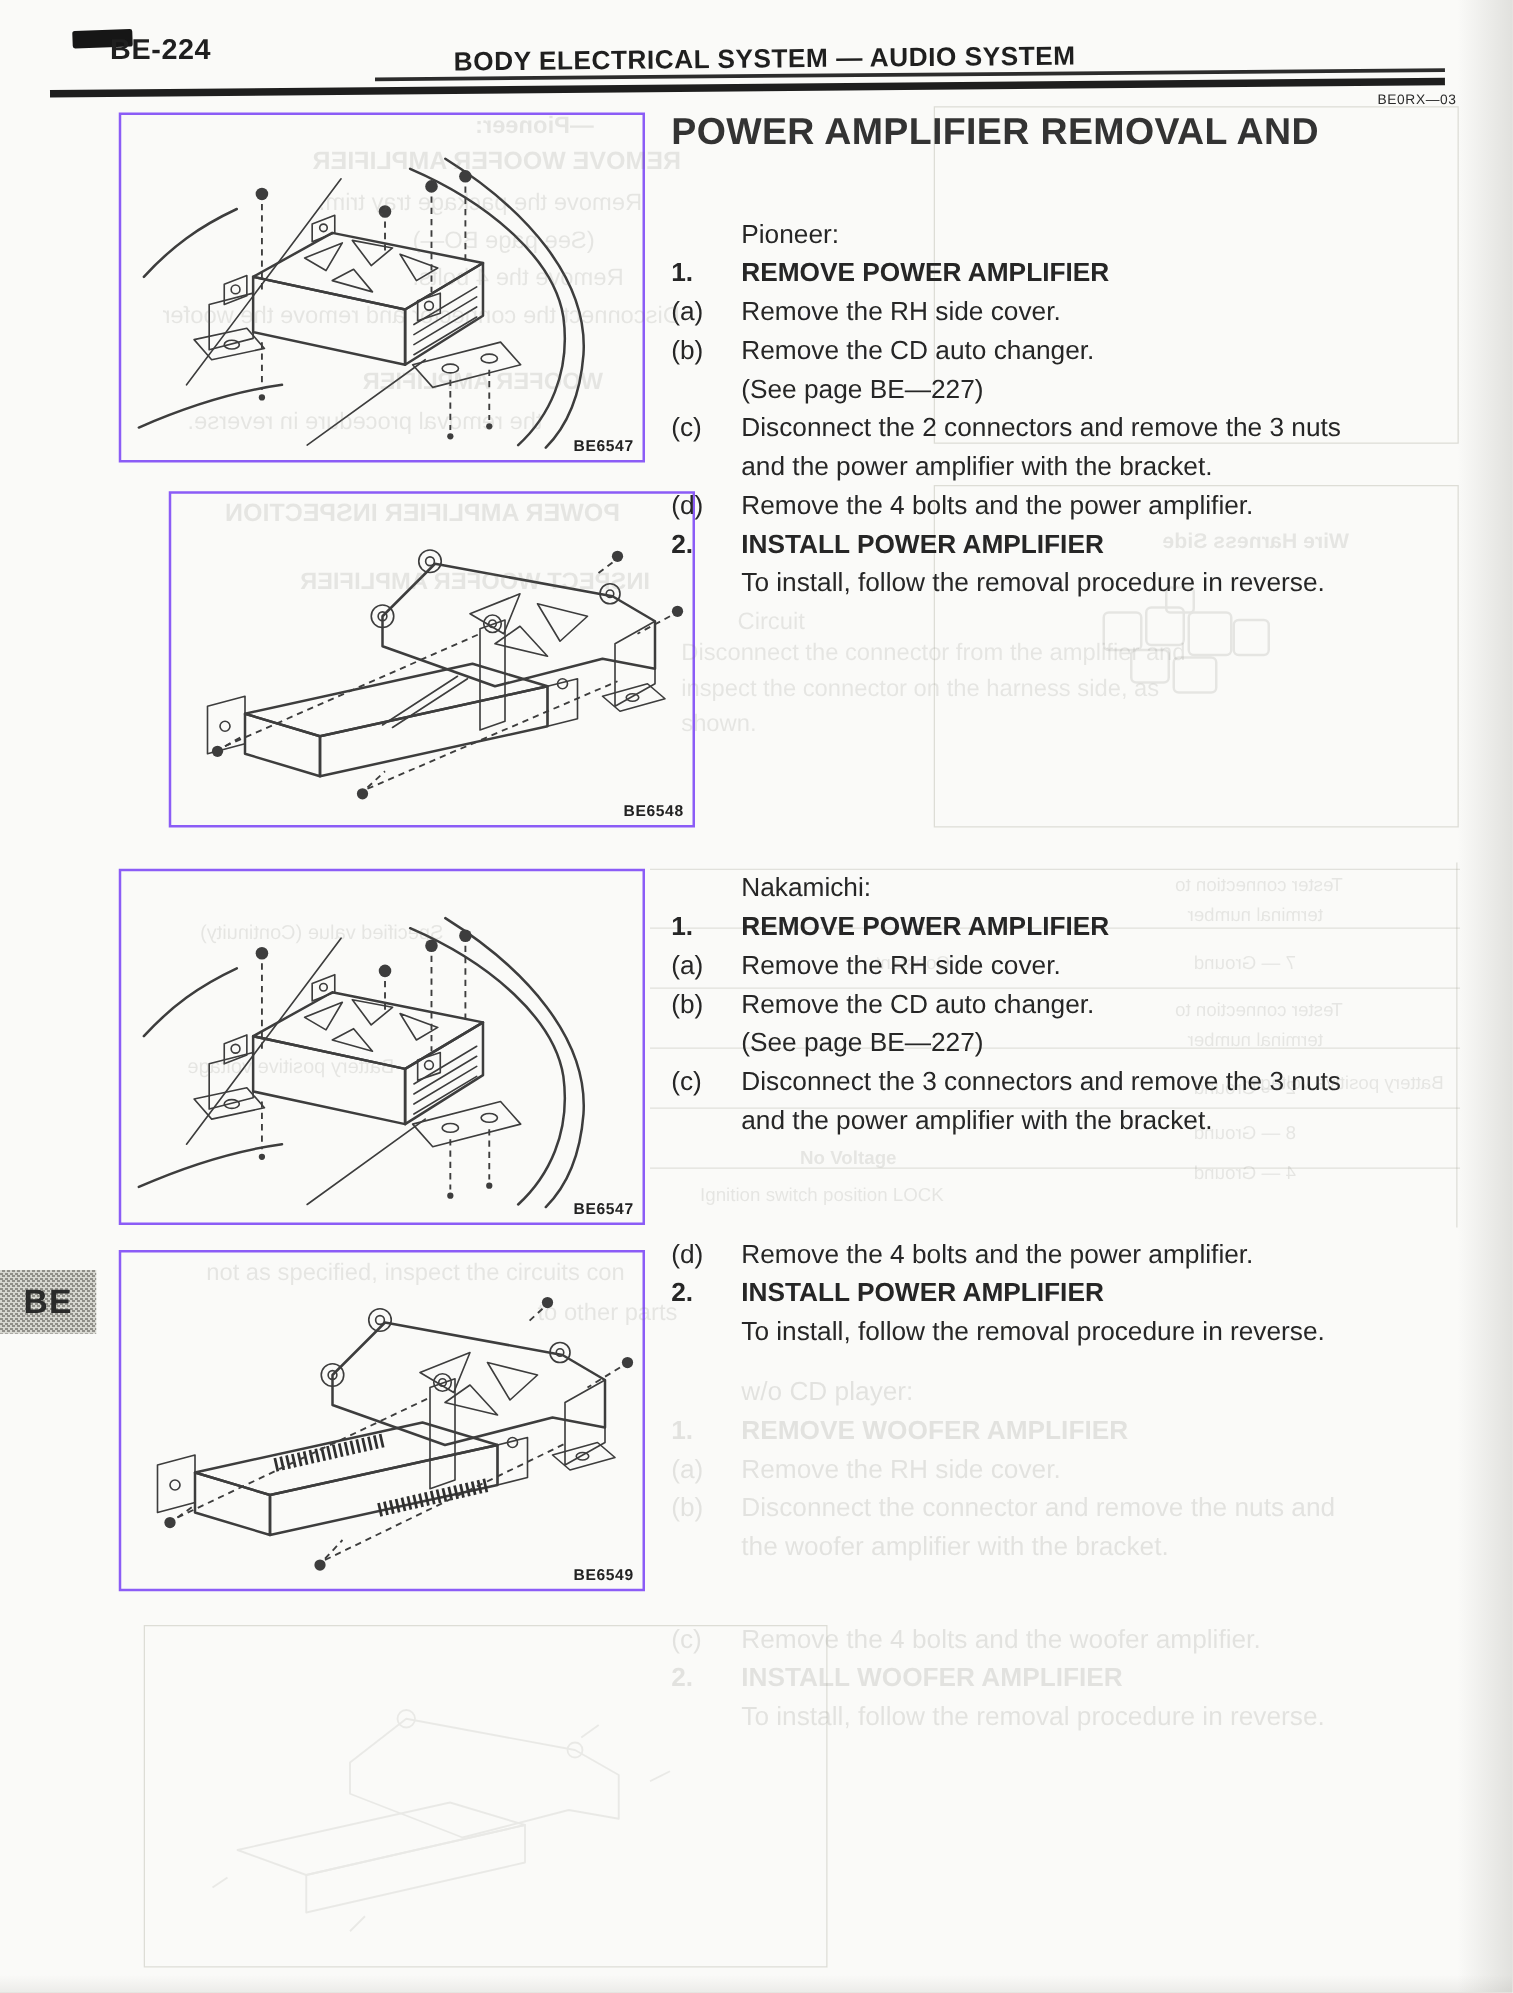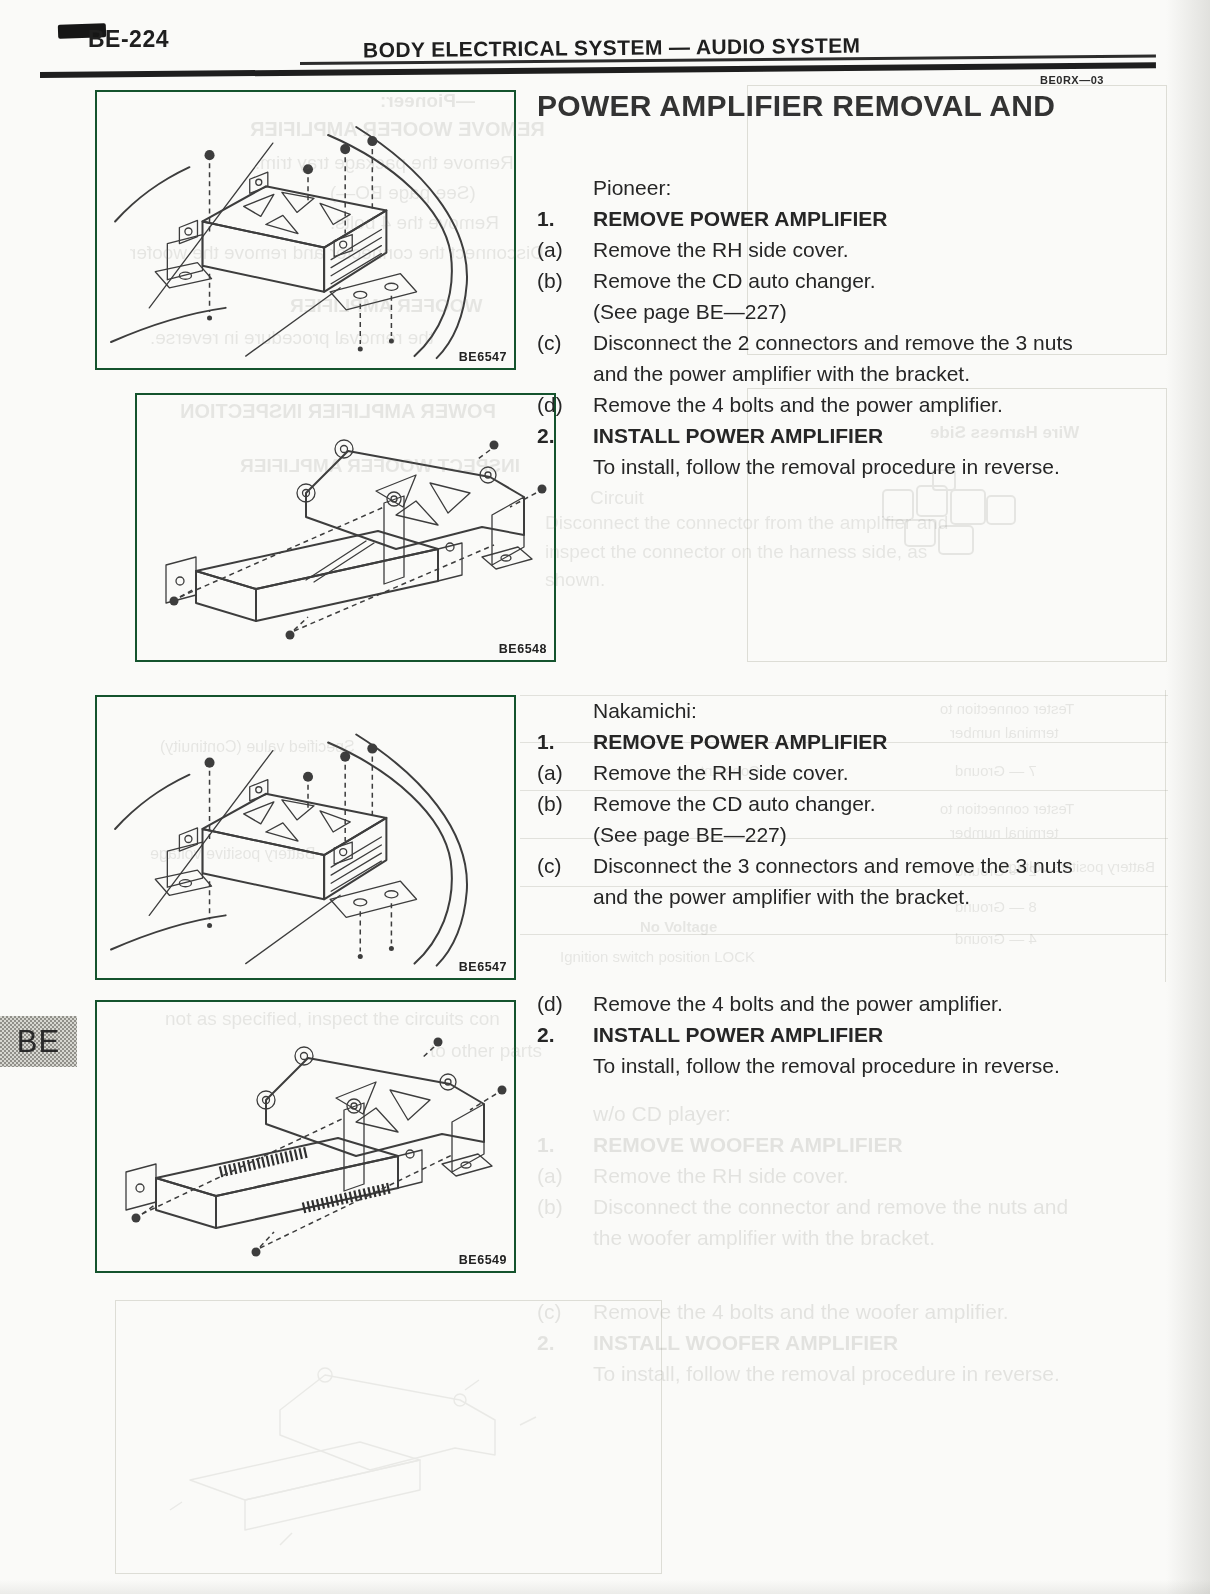--- a/index.html
+++ b/index.html
@@ -7,25 +7,25 @@
     position:relative;width:1210px;height:1594px;margin:0 auto;
     background:#fafaf8;overflow:hidden;
     font-family:"Liberation Sans",sans-serif;color:#2b2b2b;
   }
   
   .hdr-left{position:absolute;left:88px;top:26px;font-size:23px;font-weight:bold;color:#1f1f1f;letter-spacing:.5px;}
   .hdr-center{position:absolute;left:363px;top:36px;font-size:21px;font-weight:bold;color:#1f1f1f;letter-spacing:.4px;transform:rotate(-.55deg);}
   .rule-thin{position:absolute;left:300px;top:62px;width:856px;height:3px;background:#2c2c2c;transform:rotate(-.5deg);transform-origin:left center;}
   .rule-thick{position:absolute;left:40px;top:72px;width:1116px;height:6px;background:#1e1e1e;transform:rotate(-.5deg);transform-origin:left center;}
   .corner-blob{position:absolute;left:58px;top:24px;width:48px;height:14px;background:#161616;border-radius:2px;transform:rotate(-2deg);}
-  .doc-code{position:absolute;left:1040px;top:74px;font-size:11px;font-weight:bold;color:#2a2a2a;letter-spacing:.5px;}
+  .doc-code{position:absolute;left:1102px;top:74px;font-size:11px;font-weight:normal;color:#2a2a2a;letter-spacing:.5px;}
   
   .title{position:absolute;left:537px;top:80px;font-size:30px;font-weight:bold;color:#333;line-height:52px;letter-spacing:.3px;}
   
-  .fig{position:absolute;left:95px;width:417px;border:2px solid #14532d;}
+  .fig{position:absolute;left:95px;width:417px;border:2px solid #8b5cf6;}
   .fig svg{position:absolute;left:0;top:0;width:100%;height:100%;}
   .fig-label{position:absolute;right:7px;bottom:4px;font-size:12.5px;font-weight:600;color:#222;letter-spacing:.5px;}
   #fig1{top:90px;height:276px;}
   #fig2{top:393px;height:265px;margin-left:40px;}
   #fig3{top:695px;height:281px;}
   #fig4{top:1000px;height:269px;}
   .s2{stroke:#3d3d3d;stroke-width:2;fill:none;stroke-linejoin:round;stroke-linecap:round;}
   .s1{stroke:#3d3d3d;stroke-width:1.3;fill:none;stroke-linejoin:round;stroke-linecap:round;}
   .dash{stroke:#3d3d3d;stroke-width:1.5;fill:none;stroke-dasharray:5 4;}
   .fillb{fill:#3d3d3d;stroke:none;}
@@ -37,21 +37,21 @@
   .step .mk{width:56px;flex:0 0 56px;}
   .step .tx{flex:1;}
   .step.bold{font-weight:bold;}
   #pioneer-block{top:172px;}
   #nakamichi-block{top:695px;}
   #nakamichi-cont{top:988px;}
   
   .be-tab{position:absolute;left:0;top:1016px;width:77px;height:51px;
     background:repeating-conic-gradient(#908f89 0% 25%,#d7d7d1 0% 50%);background-size:4px 4px;
     display:flex;align-items:center;justify-content:center;}
-  .be-tab span{font-size:31px;font-weight:normal;color:#2a2a2a;letter-spacing:1px;}
+  .be-tab span{font-size:27px;font-weight:bold;color:#2a2a2a;letter-spacing:1px;}
   
   .gh{position:absolute;color:#6e6e66;opacity:.14;white-space:nowrap;font-size:19px;}
   .gh.m{transform:scaleX(-1);}
   .gh.b{font-weight:bold;}
   .gh.sm{font-size:15px;}
   .ghost-steps{position:absolute;left:537px;width:640px;font-size:21px;line-height:31px;color:#62625a;opacity:.15;}
   .ghost-rect{position:absolute;border:1px solid rgba(165,165,152,.35);}
   .ghost-hline{position:absolute;height:1px;background:rgba(168,168,156,.3);}
   .ghost-vline{position:absolute;width:1px;background:rgba(168,168,156,.35);}
   .edge-strip{position:absolute;right:0;top:0;width:44px;height:100%;

